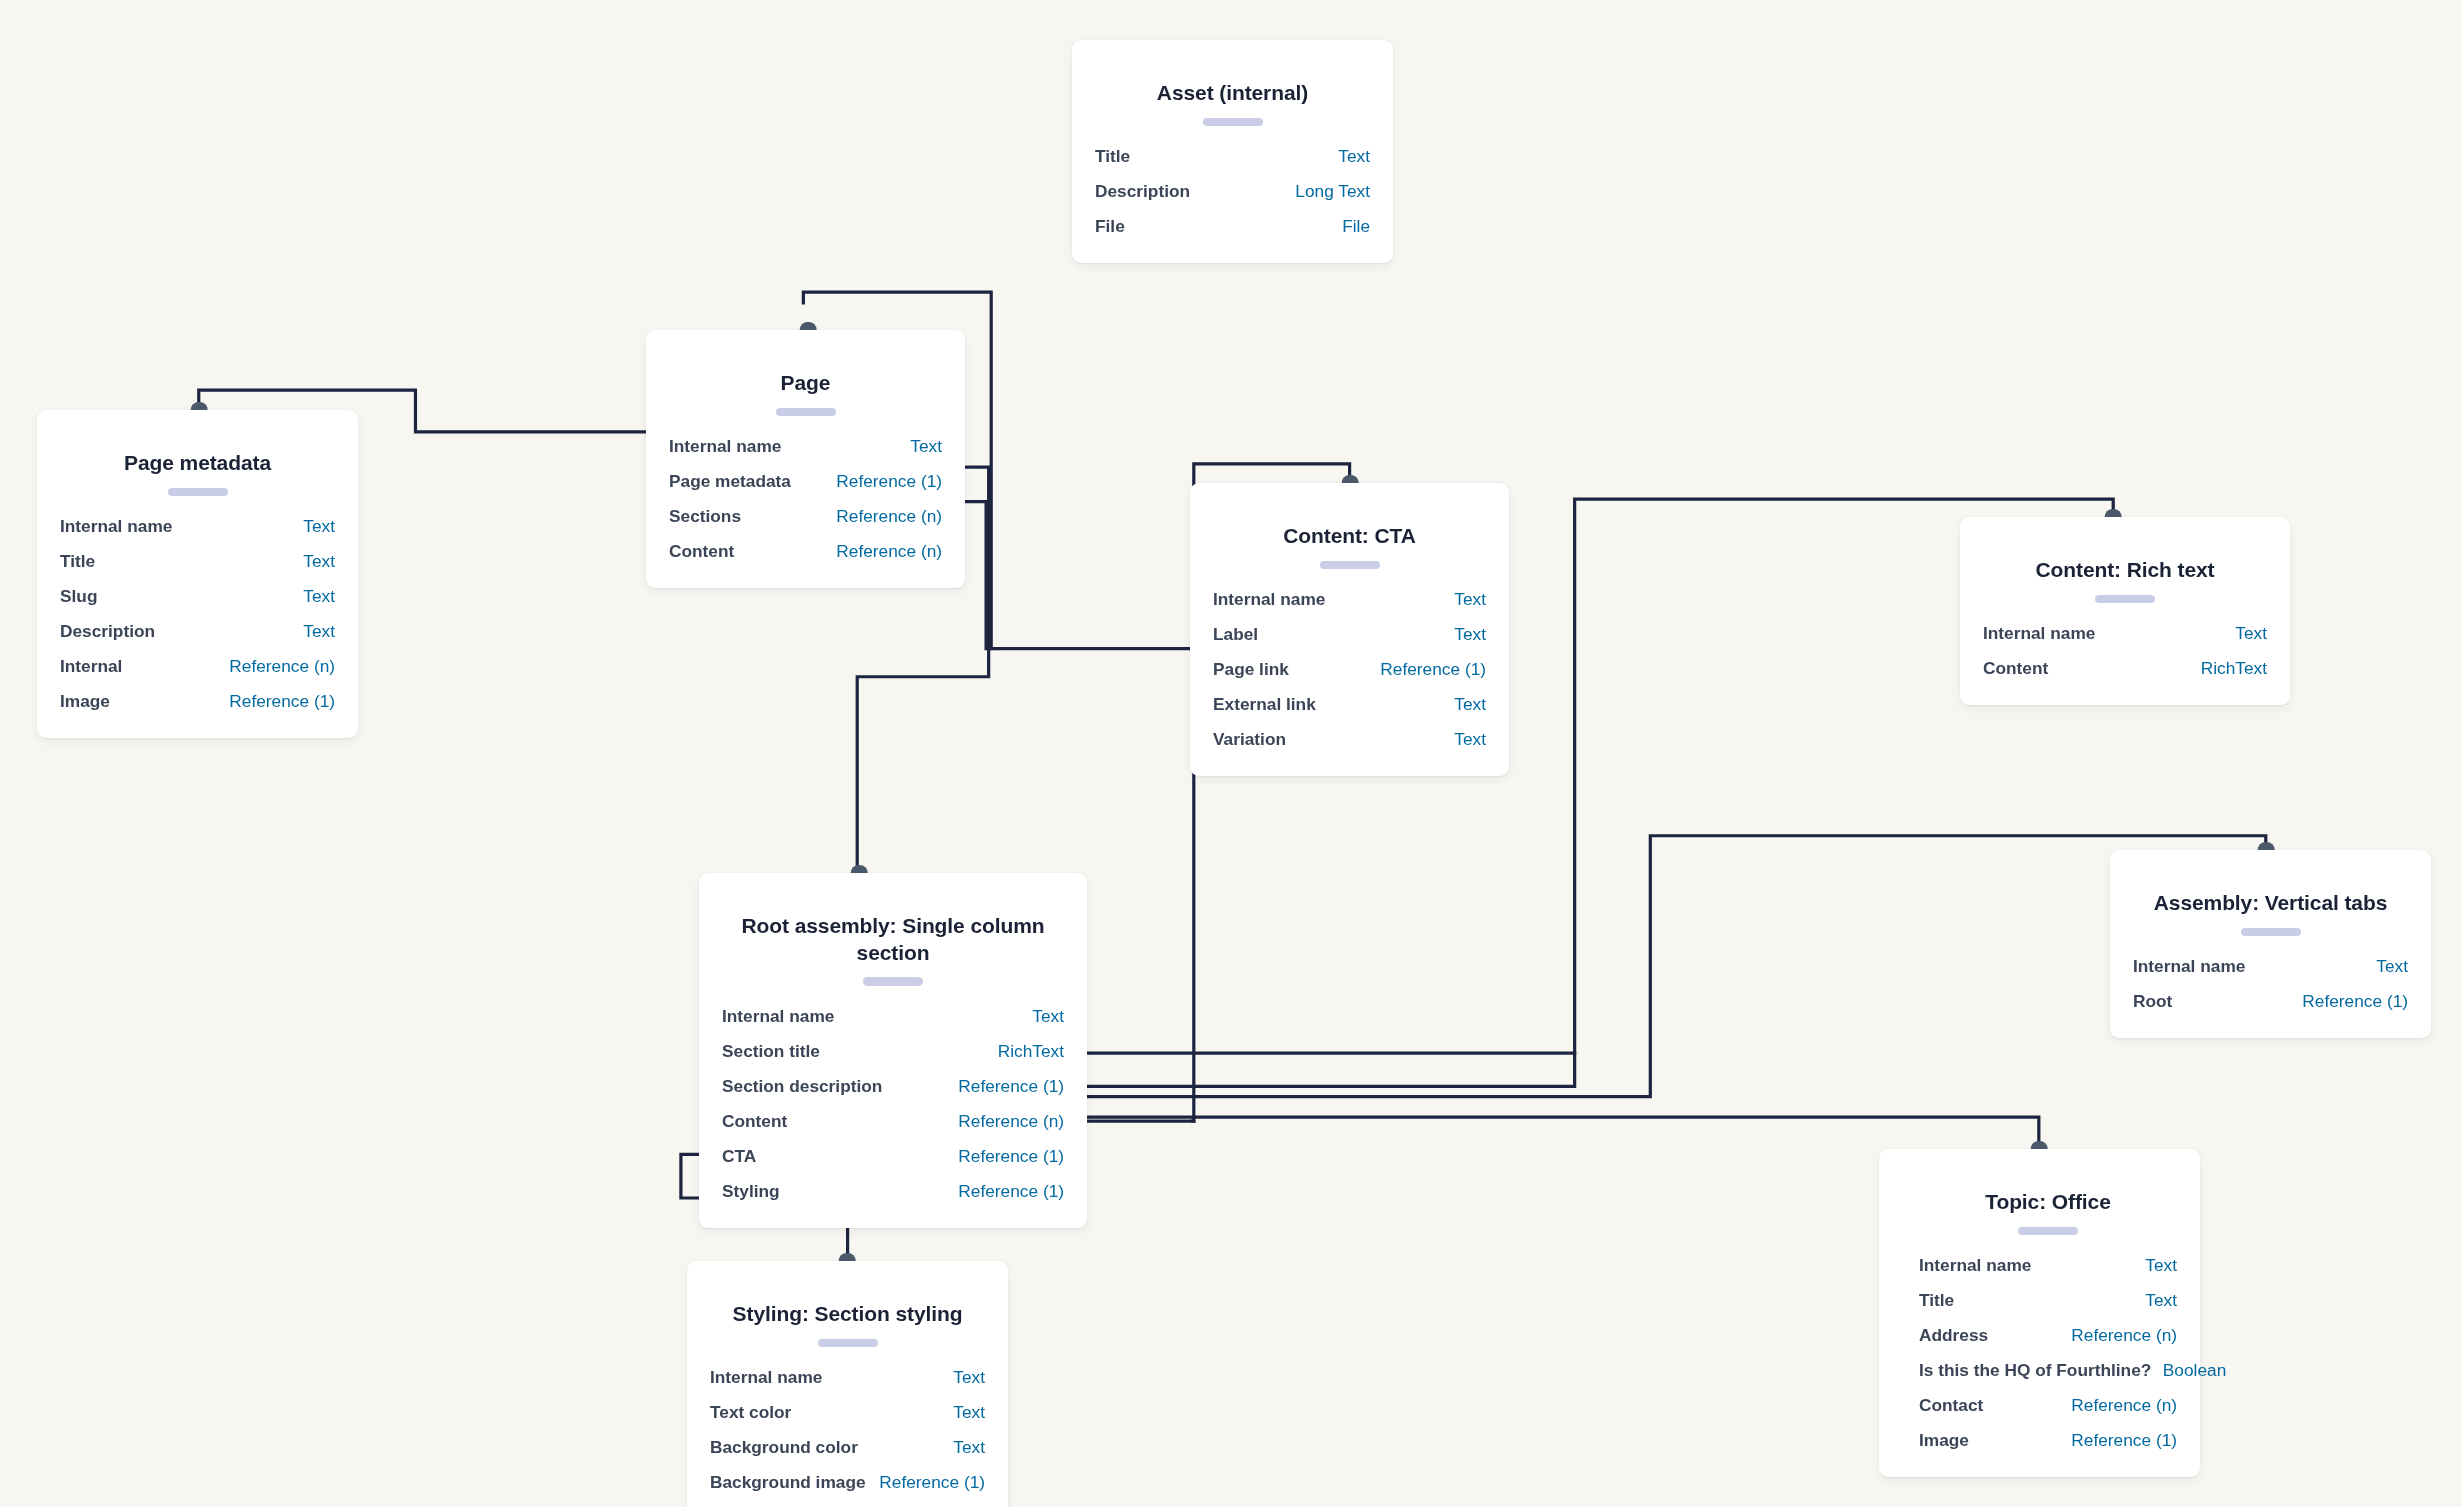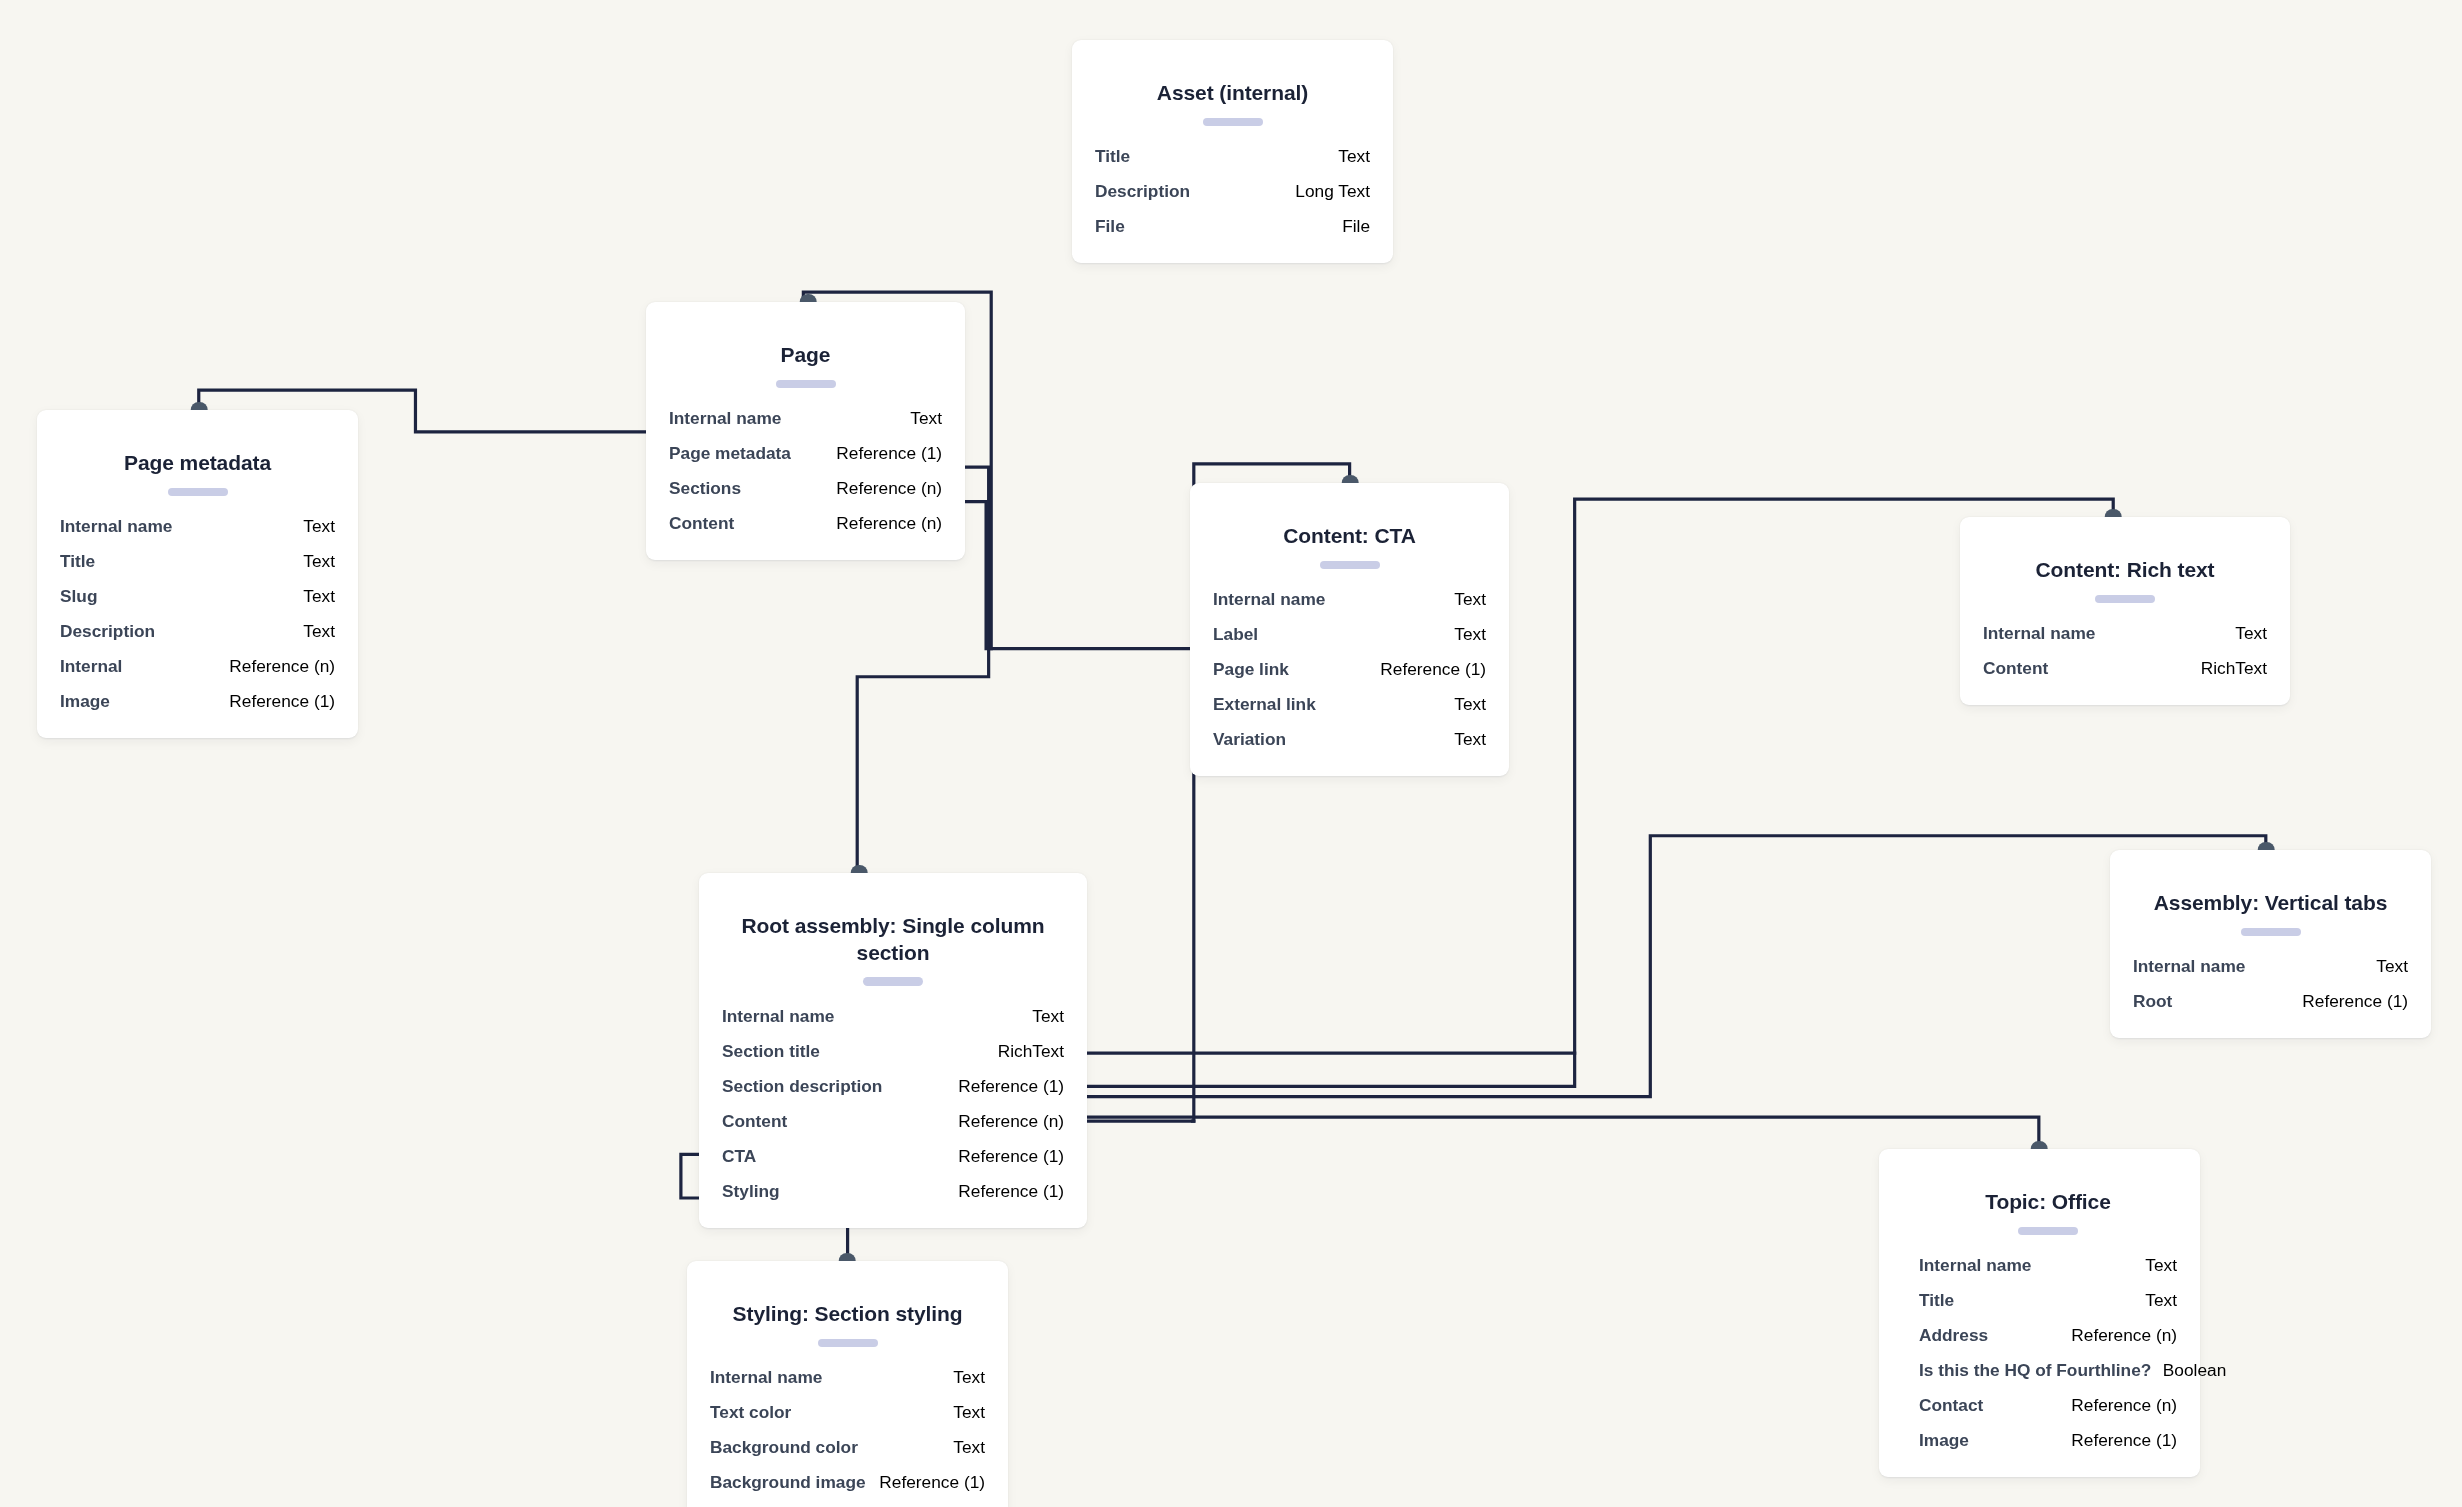--- a/index.html
+++ b/index.html
@@ -43,21 +43,21 @@
   }
   .field-label{
     font-size:17.3px;
     font-weight:700;
     color:#3b4557;
     white-space:nowrap;
   }
   .field-type{
     font-size:17.3px;
     font-weight:400;
-    color:#000000;
+    color:#0369a1;
     white-space:nowrap;
   }
   .anchor{
     position:absolute;
     width:16.7px;height:8.3px;
     background:#4a5869;
     border-radius:8.3px 8.3px 0 0;
     transform:translateX(-8.3px);
   }
 </style>
@@ -94,21 +94,21 @@
           <div class="field-row">
             <span class="field-label">Description</span>
             <span class="field-type">Long Text</span>
           </div>
           <div class="field-row">
             <span class="field-label">File</span>
             <span class="field-type">File</span>
           </div>
         </div>
       </div>
-      <div class="node" style="left: 646px; top: 302px; width: 319px;">
+      <div class="node" style="left: 646px; top: 330px; width: 319px;">
         <div class="anchor" style="left: 162px; top: -8.3px; background: rgb(74, 88, 105);"></div>
         <div class="node-title">Page</div>
         <div class="badge-wrap">
           <div class="badge" style="background: rgb(201, 205, 230);"></div>
         </div>
         <div class="fields">
           <div class="field-row">
             <span class="field-label">Internal name</span>
             <span class="field-type">Text</span>
           </div>

